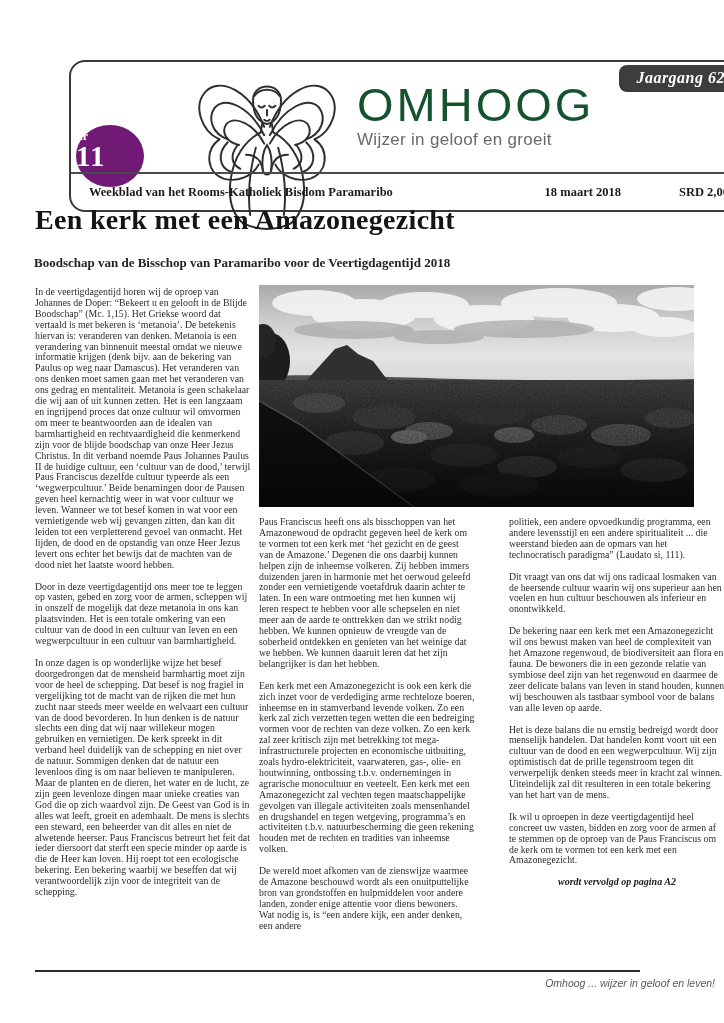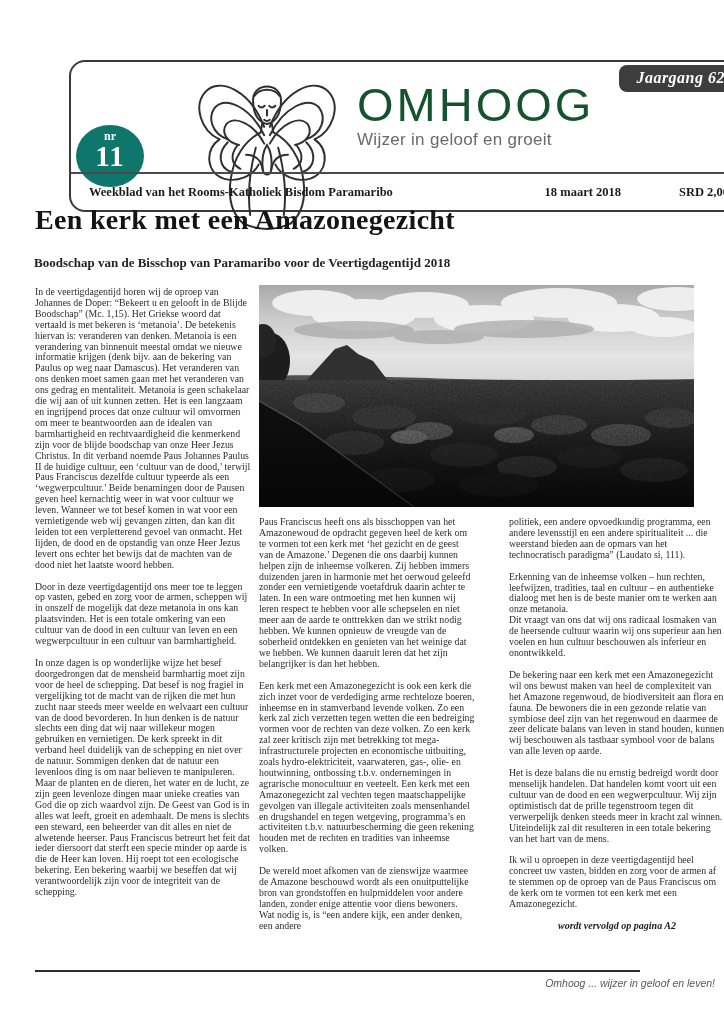--- a/index.html
+++ b/index.html
@@ -13,21 +13,21 @@
     position:absolute; left:25px; top:60px; width:680px; height:152px;
     border:2px solid #3a3a3a; border-radius:16px; background:#fff;margin-left:44px;
   }
   .jaargang-badge {
     position:absolute; top:3px; right:5px; background:#3d3d3d; color:#fff;
     font-style:italic; font-weight:bold; font-size:16px; line-height:1;
     padding:5px 17px 6px; border-radius:8px; letter-spacing:.5px;
   }
   .nr-badge {
     position:absolute; left:5px; top:63px; width:68px; height:62px;
-    background:#0f766e; border-radius:50%; color:#fff; text-align:center;
+    background:#701a75; border-radius:50%; color:#fff; 
   }
   .nr-label { font-size:12px; font-weight:bold; margin-top:5px; line-height:1; }
   .nr-number { font-size:29px; font-weight:bold; line-height:1.0; letter-spacing:1px; }
   .angel-logo { position:absolute; left:112px; top:6px; width:168px; height:124px; }
   .title-block { position:absolute; left:286px; top:18px; }
   .paper-title {
     font-family:"Liberation Sans", sans-serif; font-weight:400;
     font-size:47px; color:#14532d; letter-spacing:3px; line-height:1.05;
   }
   .paper-tagline {
@@ -234,21 +234,20 @@
   </div>
 
   <div class="col col2">
     <p>Paus Franciscus heeft ons als bisschoppen van het Amazonewoud de opdracht gegeven heel de kerk om te vormen tot een kerk met ‘het gezicht en de geest van de Amazone.’ Degenen die ons daarbij kunnen helpen zijn de inheemse volkeren. Zij hebben immers duizenden jaren in harmonie met het oerwoud geleefd zonder een vernietigende voetafdruk daarin achter te laten. In een ware ontmoeting met hen kunnen wij leren respect te hebben voor alle schepselen en niet meer aan de aarde te onttrekken dan we strikt nodig hebben. We kunnen opnieuw de vreugde van de soberheid ontdekken en genieten van het weinige dat we hebben. We kunnen daaruit leren dat het zijn belangrijker is dan het hebben.</p>
     <p>Een kerk met een Amazonegezicht is ook een kerk die zich inzet voor de verdediging arme rechteloze boeren, inheemse en in stamverband levende volken. Zo een kerk zal zich verzetten tegen wetten die een bedreiging vormen voor de rechten van deze volken. Zo een kerk zal zeer kritisch zijn met betrekking tot mega-infrastructurele projecten en economische uitbuiting, zoals hydro-elektriciteit, vaarwateren, gas-, olie- en houtwinning, ontbossing t.b.v. ondernemingen in agrarische monocultuur en veeteelt. Een kerk met een Amazonegezicht zal vechten tegen maatschappelijke gevolgen van illegale activiteiten zoals mensenhandel en drugshandel en tegen wetgeving, programma’s en activiteiten t.b.v. natuurbescherming die geen rekening houden met de rechten en tradities van inheemse volken.</p>
     <p>De wereld moet afkomen van de zienswijze waarmee de Amazone beschouwd wordt als een onuitputtelijke bron van grondstoffen en hulpmiddelen voor andere landen, zonder enige attentie voor diens bewoners. Wat nodig is, is “een andere kijk, een ander denken, een andere</p>
   </div>
 
   <div class="col col3">
     <p>politiek, een andere opvoedkundig programma, een andere levensstijl en een andere spiritualiteit ... die weerstand bieden aan de opmars van het technocratisch paradigma” (Laudato si, 111).</p>
-    <p class="tight">Erkenning van de inheemse volken – hun rechten, leefwijzen, tradities, taal en cultuur – en authentieke dialoog met hen is de beste manier om te werken aan onze metanoia.</p>
     <p>Dit vraagt van ons dat wij ons radicaal losmaken van de heersende cultuur waarin wij ons superieur aan hen voelen en hun cultuur beschouwen als inferieur en onontwikkeld.</p>
     <p>De bekering naar een kerk met een Amazonegezicht wil ons bewust maken van heel de complexiteit van het Amazone regenwoud, de biodiversiteit aan flora en fauna. De bewoners die in een gezonde relatie van symbiose deel zijn van het regenwoud en daarmee de zeer delicate balans van leven in stand houden, kunnen wij beschouwen als tastbaar symbool voor de balans van alle leven op aarde.</p>
     <p>Het is deze balans die nu ernstig bedreigd wordt door menselijk handelen. Dat handelen komt voort uit een cultuur van de dood en een wegwerpcultuur. Wij zijn optimistisch dat de prille tegenstroom tegen dit verwerpelijk denken steeds meer in kracht zal winnen. Uiteindelijk zal dit resulteren in een totale bekering van het hart van de mens.</p>
     <p>Ik wil u oproepen in deze veertigdagentijd heel concreet uw vasten, bidden en zorg voor de armen af te stemmen op de oproep van de Paus Franciscus om de kerk om te vormen tot een kerk met een Amazonegezicht.</p>
     <div class="continuation">wordt vervolgd op pagina A2</div>
   </div>
 
   <div class="bottom-rule"></div>
   <div class="footer-tagline">Omhoog ... wijzer in geloof en leven!</div>
 

